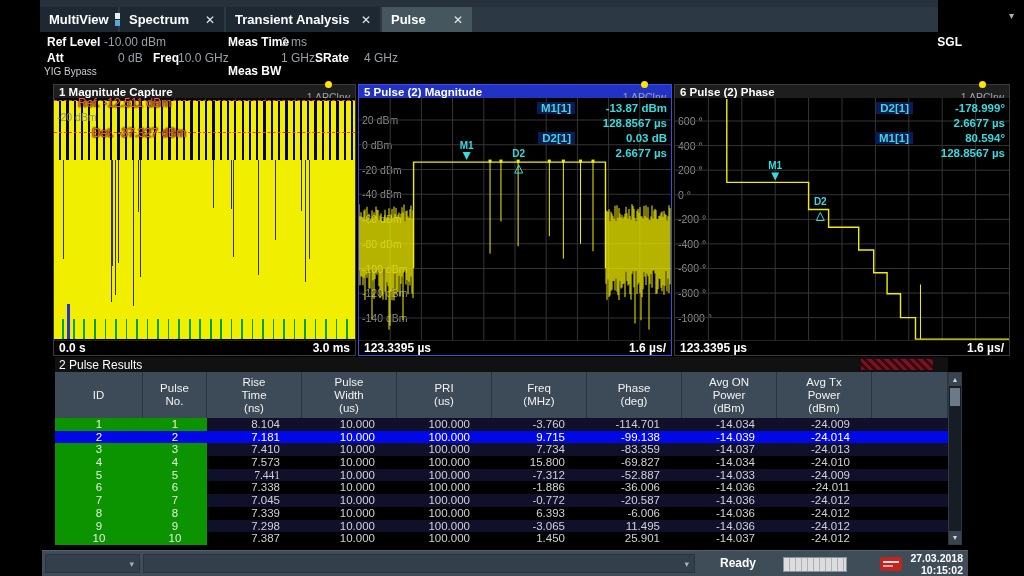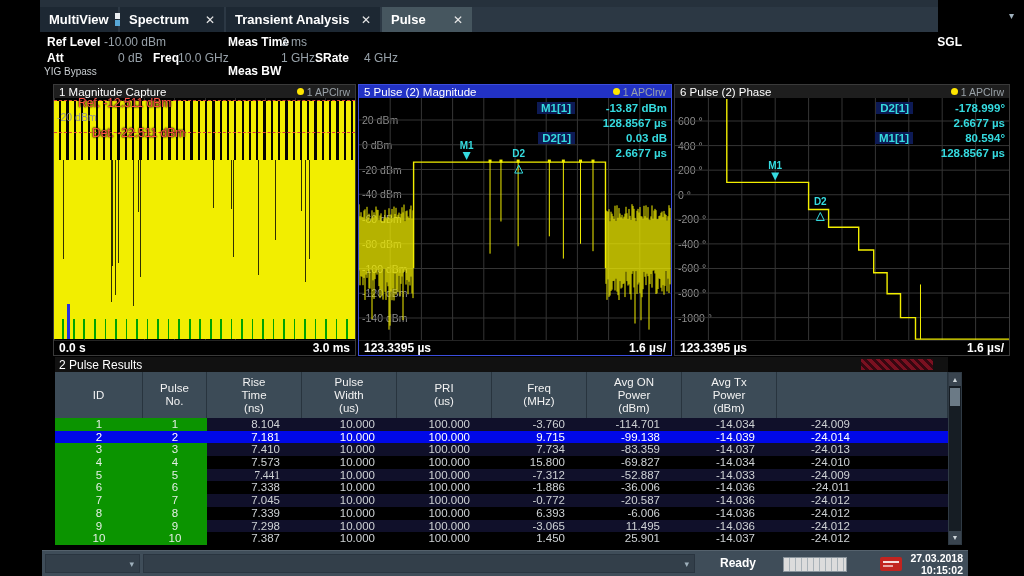--- a/index.html
+++ b/index.html
@@ -25,22 +25,22 @@
   .h-val{position:absolute;color:#97a1a9;font-size:12px;white-space:nowrap;}
   #sgl{position:absolute;left:930px;top:35px;width:32px;text-align:right;color:#fff;font-weight:bold;font-size:12px;}
   #yig{position:absolute;left:44px;top:66px;color:#c7ccd0;font-size:10px;}
 
   
   .win{position:absolute;top:84px;height:272px;background:#000;border:1px solid #3a3a3a;box-sizing:border-box;}
   .win.active{border:1px solid #3c4ede;}
   .titlebar{height:13px;background:#1e1e1e;display:flex;justify-content:space-between;align-items:center;
             padding:0 5px;font-size:11.5px;color:#fff;white-space:nowrap;}
   .win.active .titlebar{background:#2232c4;}
-  .w-title{font-weight:normal;}
-  .trace{color:#9aa2a8;font-size:10.5px;display:flex;align-items:center;gap:3px;}
+  .w-title{font-weight:bold;}
+  .trace{color:#9aa2a8;font-size:10.5px;display:flex;align-items:center;gap:3px;flex-direction:column;}
   .dot{width:7px;height:7px;border-radius:50%;background:#ffe600;display:inline-block;}
   .plot{position:absolute;left:0;top:13px;right:0;bottom:15px;background:#000;overflow:hidden;}
   .axisbar{position:absolute;left:0;bottom:0;right:0;height:15px;background:#000;border-top:1px solid #242424;
            display:flex;justify-content:space-between;align-items:center;padding:0 5px;font-size:12px;
            font-weight:bold;color:#fff;box-sizing:border-box;}
   .ytick{position:absolute;color:#8f8f8f;font-size:10.5px;transform:translateY(-50%);left:3px;
          white-space:nowrap;z-index:1;}
   .readout{position:absolute;top:2px;right:4px;z-index:6;display:flex;flex-direction:column;align-items:flex-end;}
   .ro-row{display:flex;align-items:center;height:15px;font-size:11.5px;font-weight:bold;color:#35dbe0;}
   .ro-name{background:#0d1a55;padding:0 4px;margin-right:6px;}
@@ -153,21 +153,21 @@
     </div>
     <div class="plot" id="plot1">
       <div id="grid1"></div>
       <div id="stripes"></div>
       <div id="solid1"></div>
       <div id="greenticks"></div>
       <div id="bluetick"></div>
       <div class="redline" style="top:2px"></div>
       <div class="redline" style="top:34px"></div>
       <span class="redlabel" style="left:24px;top:-2px">Ref. -12.511 dBm</span>
-      <span class="redlabel" style="left:38px;top:28px">Det. -22.511 dBm</span>
+      <span class="redlabel" style="left:38px;top:28px">Det. -37.327 dBm</span>
       <span id="cap-ytick">-20 dBm</span>
     <div class="darkspike" style="left: 179px; height: 97px;"></div>
         <div class="darkspike" style="left: 251px; height: 122px;"></div>
         <div class="darkspike" style="left: 58px; height: 106px;"></div>
         <div class="darkspike" style="left: 86px; height: 117px;"></div>
         <div class="darkspike" style="left: 255px; height: 99px;"></div>
         <div class="darkspike" style="left: 79px; height: 146px;"></div>
         <div class="darkspike" style="left: 221px; height: 80px;"></div>
         <div class="darkspike" style="left: 64px; height: 103px;"></div>
         <div class="darkspike" style="left: 204px; height: 115px;"></div>
@@ -480,20 +480,24 @@
       </div>
       <div class="th" style="width: 95px;">
         <div>PRI</div>
         <div>(us)</div>
       </div>
       <div class="th" style="width: 95px;">
         <div>Freq</div>
         <div>(MHz)</div>
       </div>
       <div class="th" style="width: 95px;">
+        <div>Phase</div>
+        <div>(deg)</div>
+      </div>
+      <div class="th" style="width: 95px;">
         <div>Avg ON</div>
         <div>Power</div>
         <div>(dBm)</div>
       </div>
       <div class="th" style="width: 95px;">
         <div>Avg Tx</div>
         <div>Power</div>
         <div>(dBm)</div>
       </div>
       <div class="th" style="flex: 1 1 0%;"></div>

